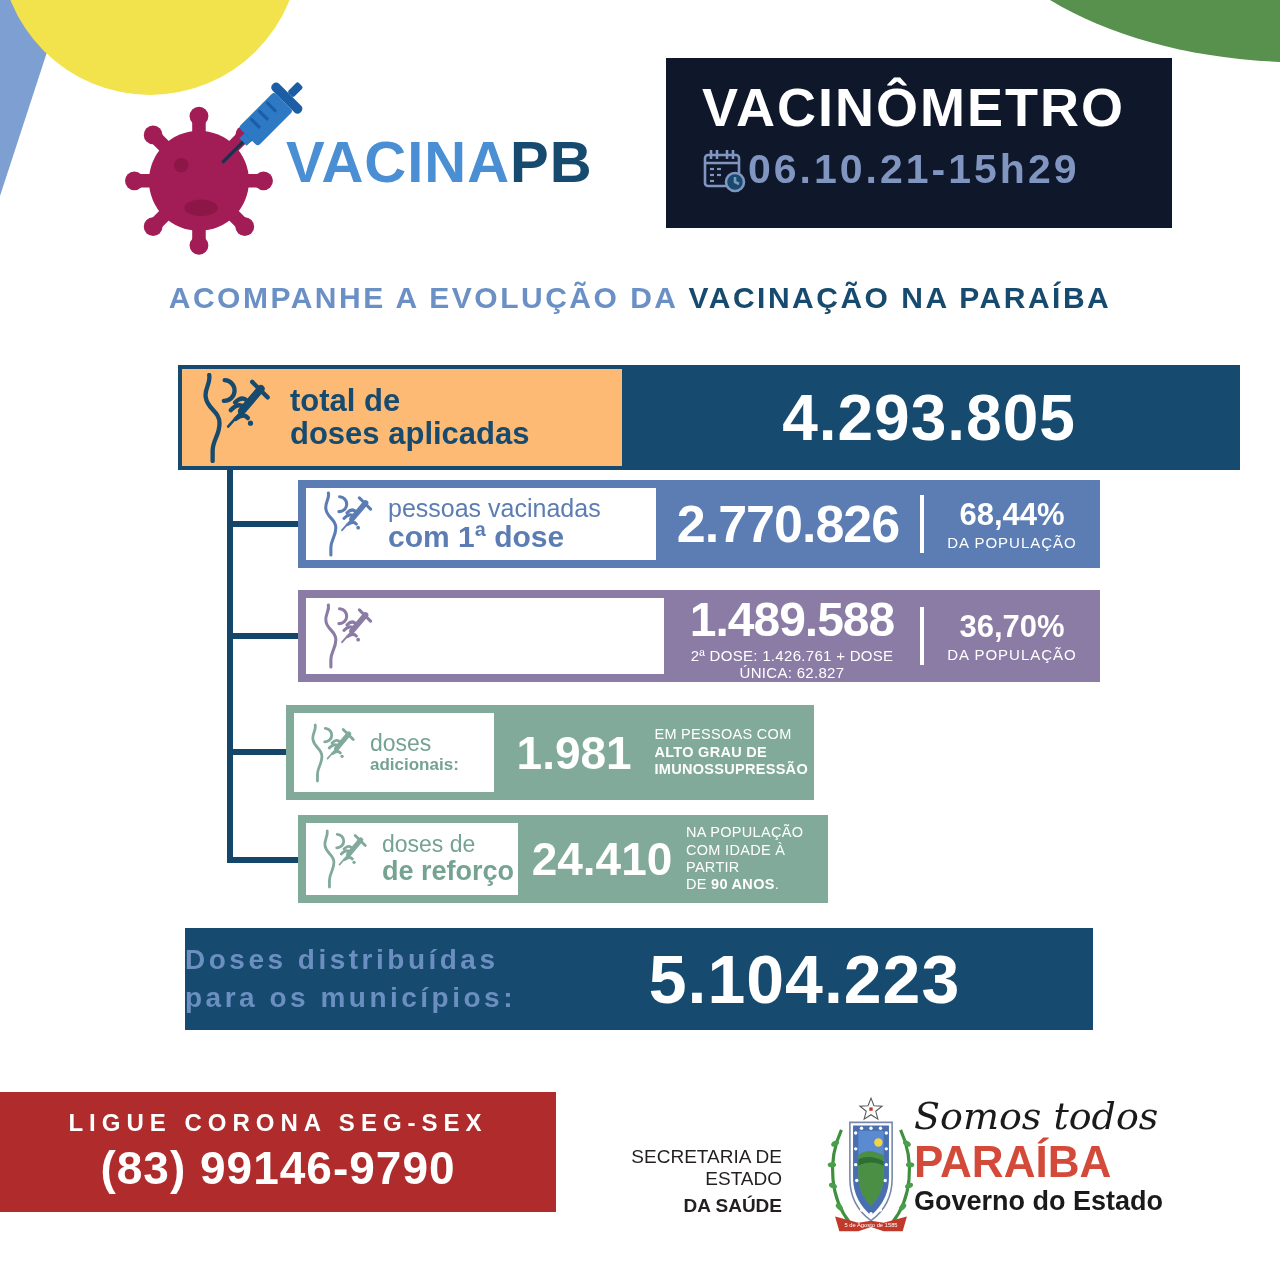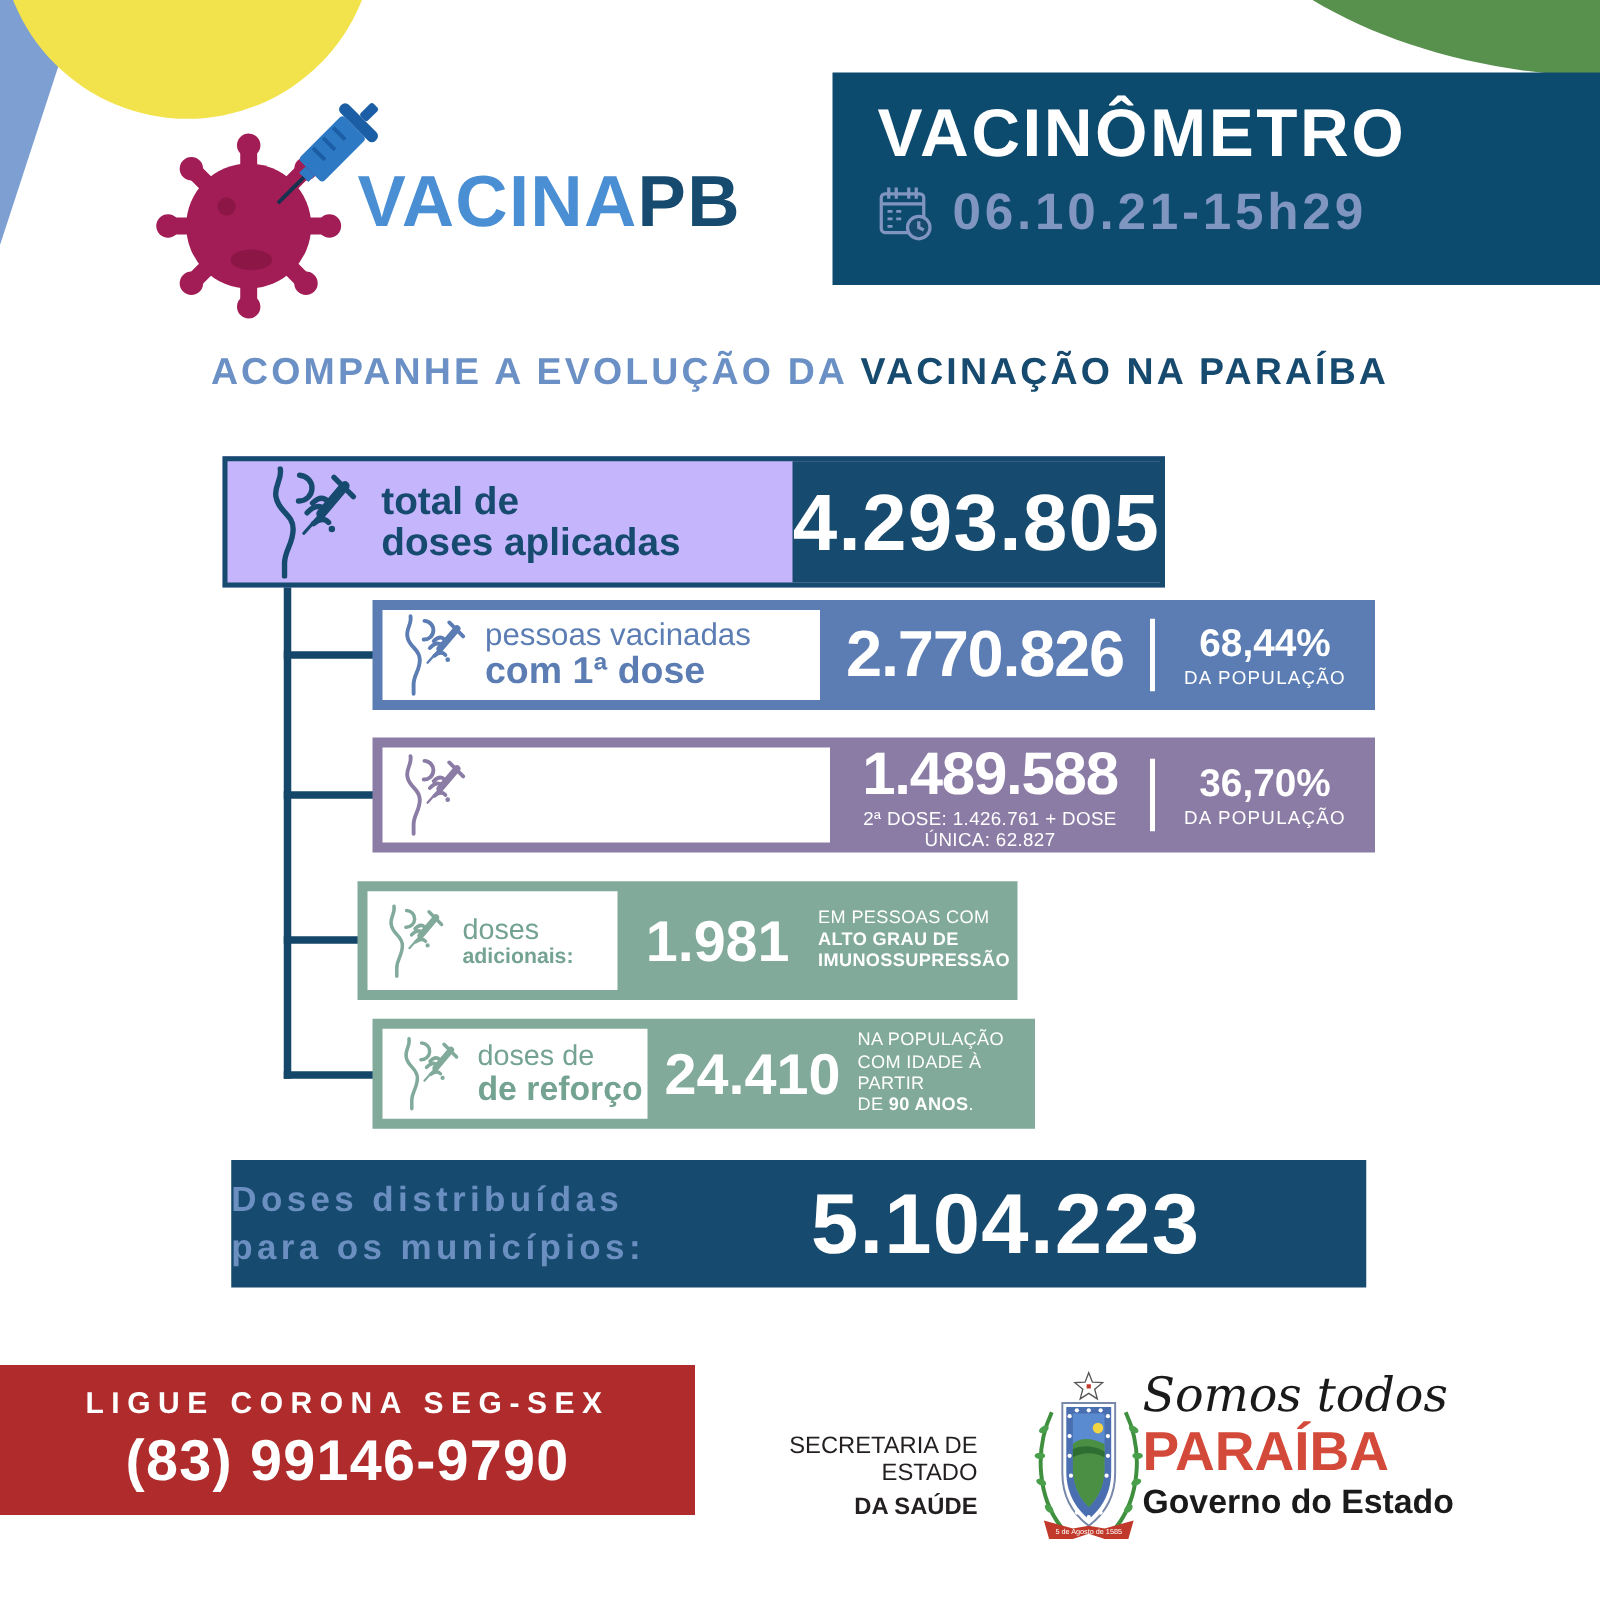--- a/index.html
+++ b/index.html
@@ -11,39 +11,39 @@
   .deco{position:absolute;}
   .yellow-circle{left:0;top:-205px;width:300px;height:300px;border-radius:50%;background:#f2e34c;}
   .wedge-svg{left:0;top:0;}
   .green-corner-svg{right:0;top:0;}
   
   .logo-icon-svg{position:absolute;left:100px;top:66px;}
   .logo-text{position:absolute;left:286px;top:128px;font-size:58px;font-weight:bold;letter-spacing:1px;}
   .logo-text .lt{color:#4a8fd3;}
   .logo-text .dk{color:#164a6e;}
   
-  .header-box{position:absolute;left:666px;top:58px;width:614px;height:170px;background:#0c4a6e;box-sizing:border-box;padding:18px 0 0 36px;}
+  .header-box{position:absolute;left:666px;top:58px;width:506px;height:170px;background:#0f172a;box-sizing:border-box;padding:18px 0 0 36px;}
   .header-title{color:#ffffff;font-weight:bold;font-size:54px;letter-spacing:2px;}
-  .header-date-row{display:flex;align-items:center;gap:14px;margin-top:8px;color:#8095bf;}
+  .header-date-row{display:flex;align-items:center;margin-top:8px;color:#8095bf;}
   .header-date{font-size:41px;font-weight:bold;letter-spacing:3px;}
   
   .subtitle{position:absolute;left:0;top:281px;width:100%;text-align:center;font-size:30px;font-weight:bold;letter-spacing:2.5px;white-space:nowrap;}
   .subtitle .lt{color:#6b90c5;margin-right:10px;}
   .subtitle .dk{color:#164a6e;}
   
   .conn{position:absolute;background:#14466a;}
   
   .stat{position:absolute;display:flex;align-items:center;box-sizing:border-box;}
   .stat .wl{background:#ffffff;display:flex;align-items:center;box-sizing:border-box;}
   .lbl{line-height:1.04;}
   .lbl .l1{display:block;}
   .lbl .l2{display:block;font-weight:bold;}
   .armicon{flex:0 0 auto;display:block;}
   
-  .box-total{left:178px;top:365px;width:754px;height:105px;border:4px solid #164a6e;background:#c4b5fd;padding-left:15px;}
+  .box-total{left:178px;top:365px;width:1062px;height:105px;border:4px solid #164a6e;background:#fdba74;}
   .box-total .label-area{width:440px;height:100%;display:flex;align-items:center;padding-left:10px;gap:12px;box-sizing:border-box;}
   .box-total .lbl{font-size:31px;font-weight:bold;color:#164a6e;}
   .box-total .value-area{flex:1;height:100%;background:#164a6e;display:flex;align-items:center;justify-content:center;}
   .box-total .value{color:#fff;font-size:64px;font-weight:bold;letter-spacing:1px;}
   
   .sub .wl{align-self:stretch;margin:8px 0 8px 8px;padding-left:10px;gap:10px;}
   .sub .num{color:#fff;font-weight:bold;text-align:center;}
   .vdiv{width:4px;height:58px;background:#ffffff;flex:0 0 auto;}
   .pct{width:176px;text-align:center;color:#ffffff;}
   .pct .p{font-size:31px;font-weight:bold;display:block;}

